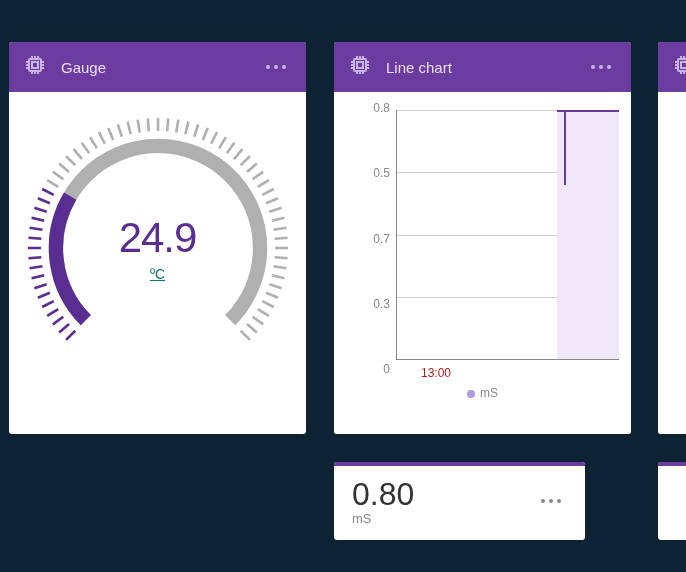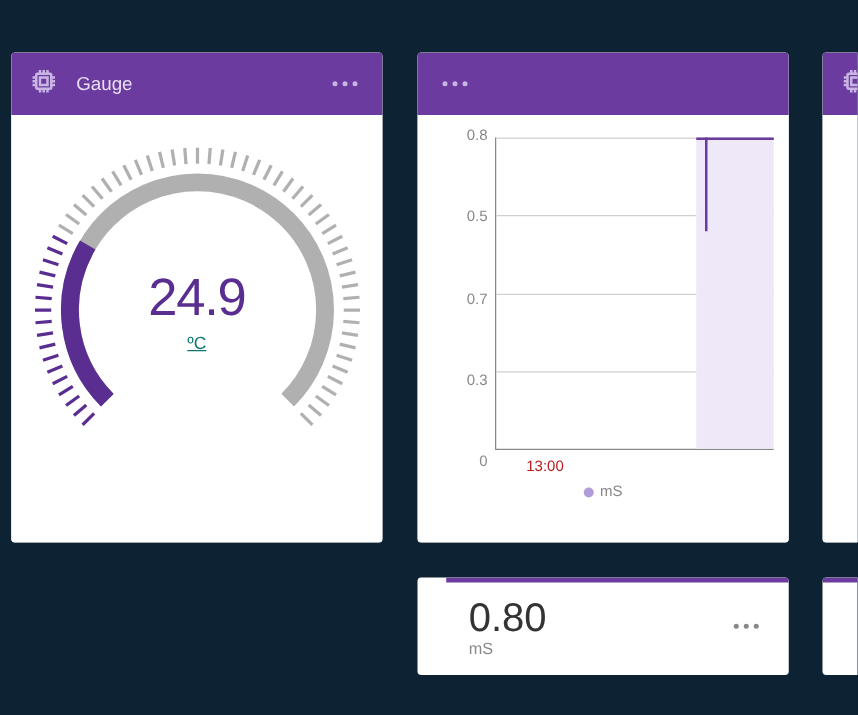--- a/index.html
+++ b/index.html
@@ -63,20 +63,21 @@
       left: 9px;
       top: 42px;
       width: 297px;
       height: 392px;
     }
     .gauge-body {
       height: 342px;
       display: flex;
       align-items: center;
       justify-content: center;
+      border-radius: 10px;
     }
     .gauge-wrap {
       position: relative;
       width: 260px;
       height: 260px;
       margin-top: -30px;
     }
     .gauge-wrap svg {
       width: 100%;
       height: 100%;
@@ -185,23 +186,22 @@
     .partial-card {
       left: 658px;
       top: 42px;
       width: 297px;
       height: 392px;
     }
     
     .value-card {
       left: 334px;
       top: 462px;
-      width: 297px;
+      width: 251px;
       height: 78px;
-      padding-left: 23px;
     }
     .value-top {
       height: 4px;
       background: #6b3ba0;
     }
     .value-body {
       padding: 10px 18px;
       display: flex;
       justify-content: space-between;
       align-items: center;
@@ -335,20 +335,41 @@
       <div class="gauge-center">
         <div class="gauge-value">24.9</div>
         <div class="gauge-unit">ºC</div>
       </div>
     </div>
   </div>
 </div>
 
 <div class="card line-card">
   <div class="card-header">
+    <div class="card-header-left">
+      <span>
+        <svg class="cpu-icon" viewBox="0 0 24 24" fill="none" stroke="currentColor" stroke-width="2">
+          <rect x="6" y="6" width="12" height="12" rx="1"></rect>
+          <rect x="9" y="9" width="6" height="6"></rect>
+          <line x1="3" y1="9" x2="6" y2="9"></line>
+            <line x1="3" y1="12" x2="6" y2="12"></line>
+            <line x1="3" y1="15" x2="6" y2="15"></line>
+          <line x1="18" y1="9" x2="21" y2="9"></line>
+            <line x1="18" y1="12" x2="21" y2="12"></line>
+            <line x1="18" y1="15" x2="21" y2="15"></line>
+          <line x1="9" y1="3" x2="9" y2="6"></line>
+            <line x1="12" y1="3" x2="12" y2="6"></line>
+            <line x1="15" y1="3" x2="15" y2="6"></line>
+          <line x1="9" y1="18" x2="9" y2="21"></line>
+            <line x1="12" y1="18" x2="12" y2="21"></line>
+            <line x1="15" y1="18" x2="15" y2="21"></line>
+        </svg>
+      </span>
+      <span class="card-title">Line chart</span>
+    </div>
     <div class="more-icon">
         <span></span>
         <span></span>
         <span></span>
       </div>
   </div>
   <div class="card-body line-body">
     <div class="chart-area">
       <div class="y-axis" id="y-axis">
           <span>0.8</span>

